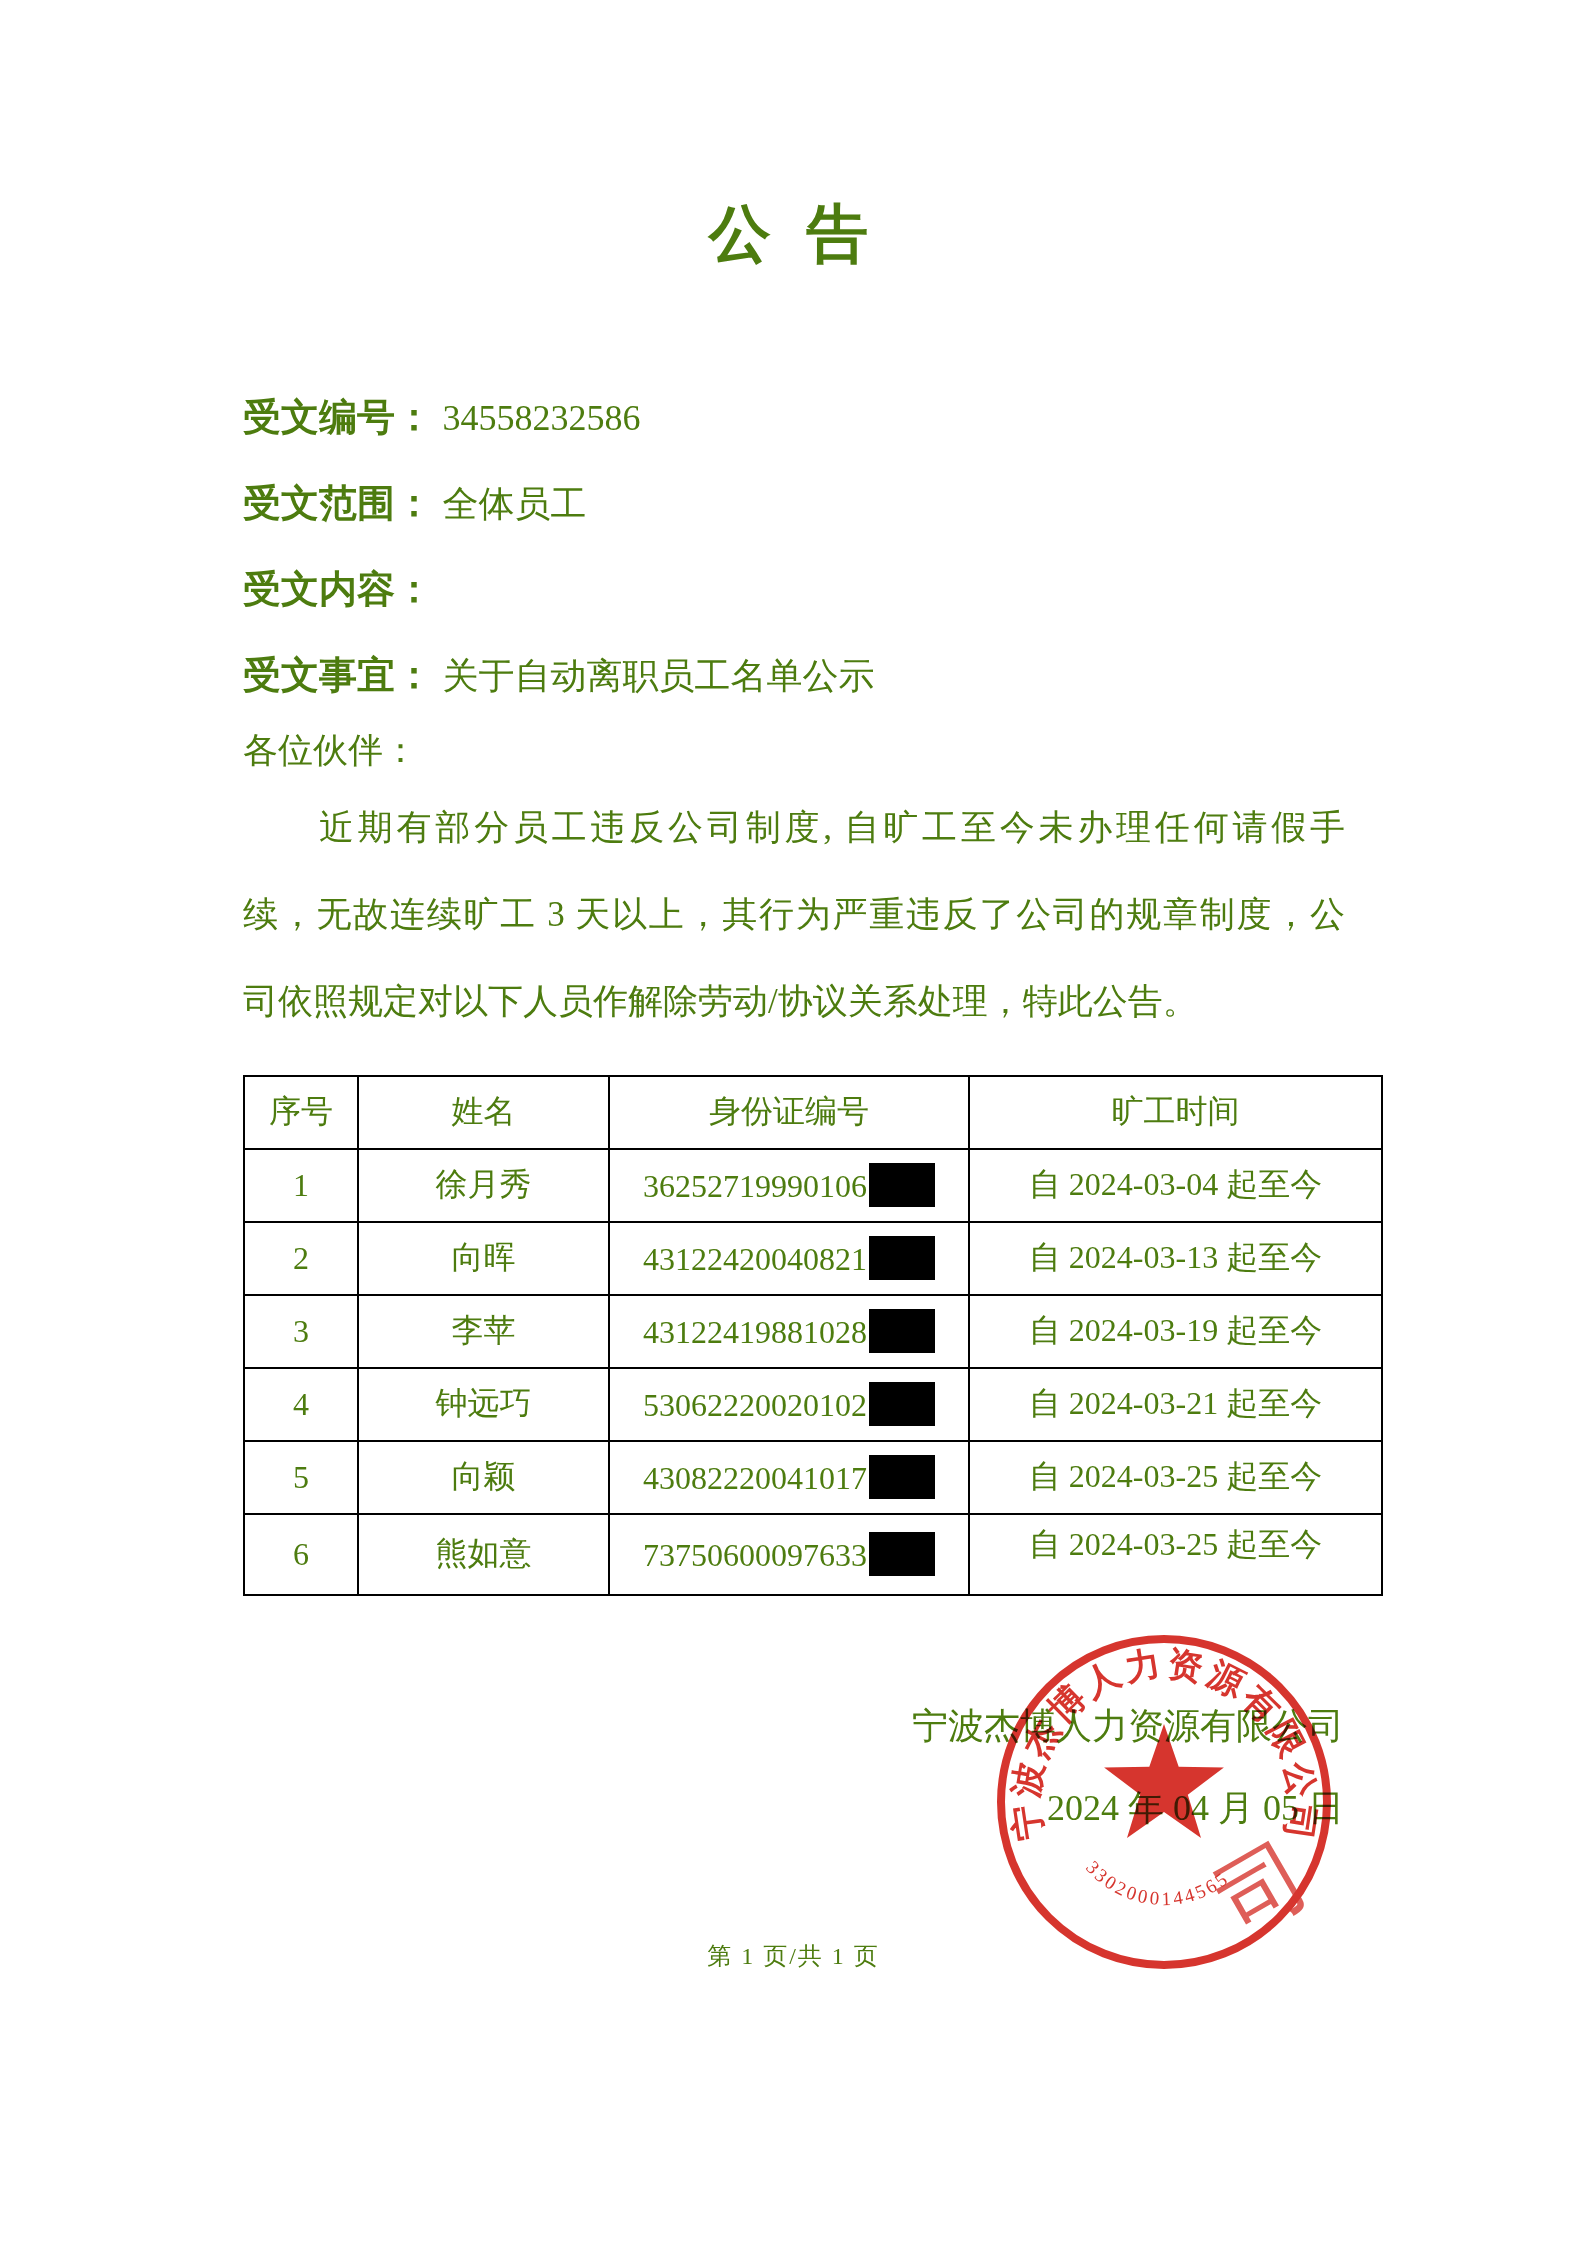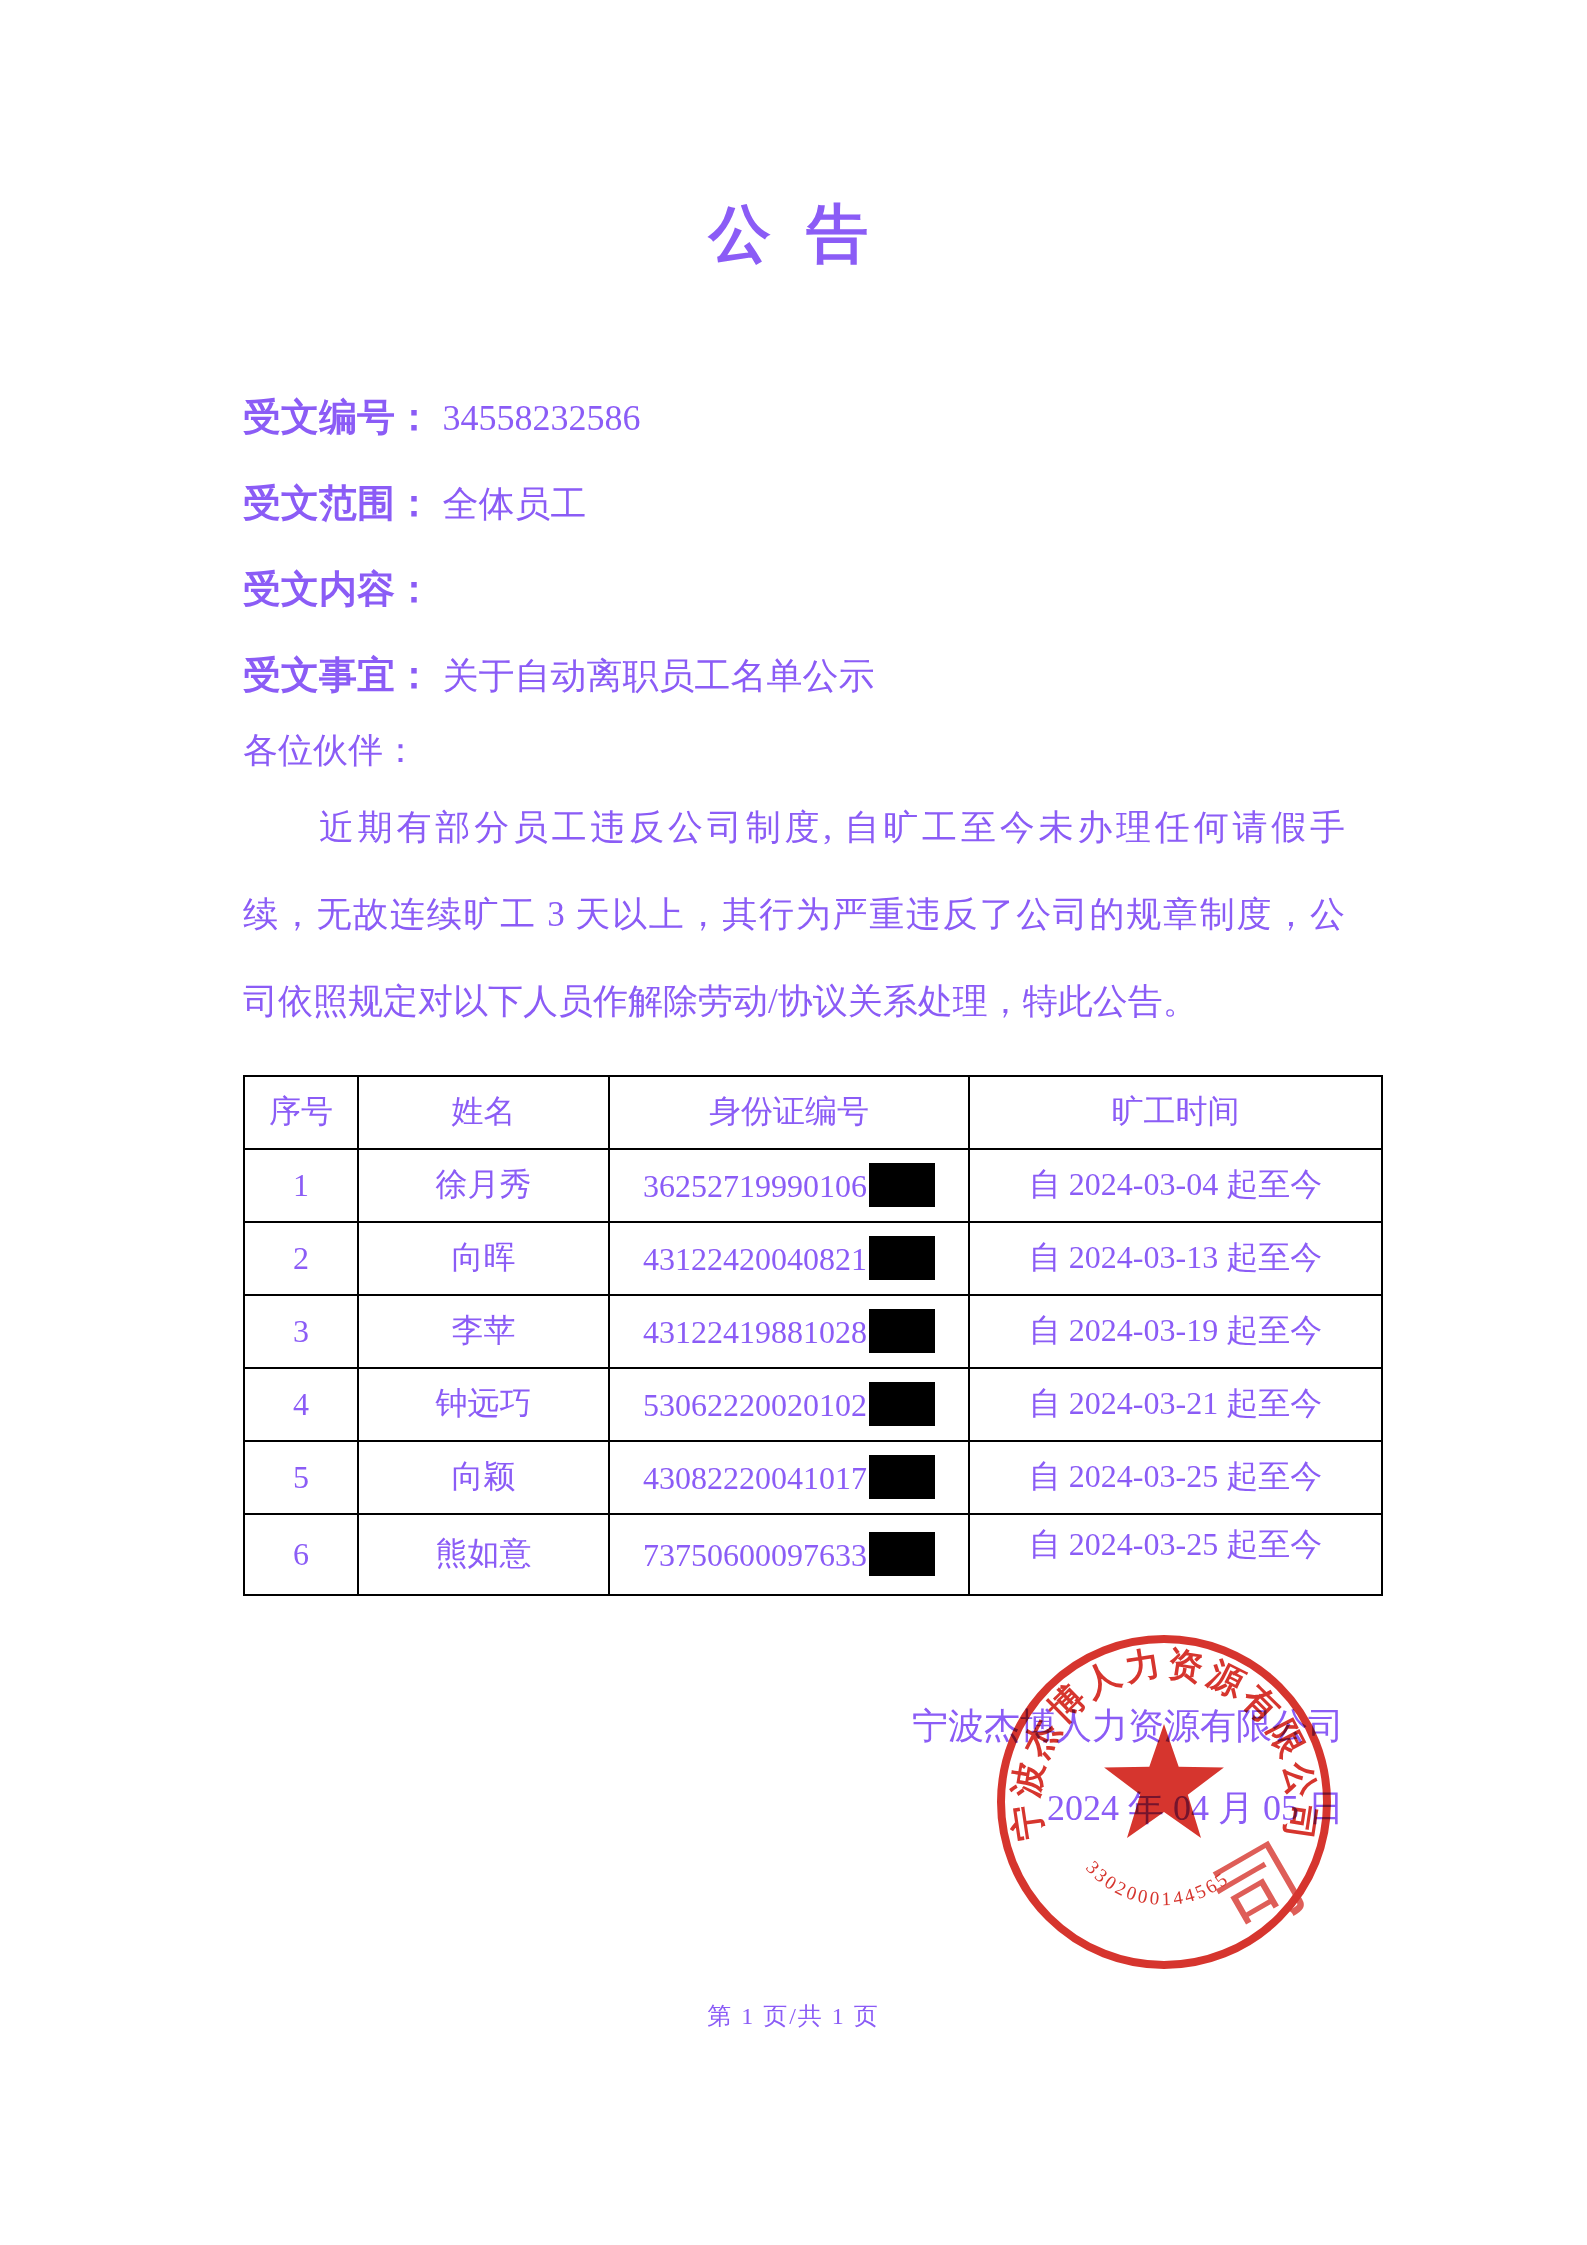--- a/index.html
+++ b/index.html
@@ -3,21 +3,21 @@
 <meta charset="utf-8">
 <style>
   html,body{margin:0;padding:0;background:#888;}
   .page{
     position:relative;
     width:1587px;height:2245px;
     background:#ffffff;
     margin:0 auto;
     overflow:hidden;
     font-family:"Liberation Serif","DejaVu Serif",serif;
-    color:#8b5cf6;
+    color:#4d7c0f;
   }
   .title{
     margin-top:196px;
     text-align:center;
     font-size:62px;
     font-weight:bold;
     letter-spacing:10px;
     line-height:1.25;
   }
   .meta{margin:100px 0 0 243px;}
@@ -52,21 +52,21 @@
     display:inline-block;
     width:66px;height:44px;
     background:#000;
     vertical-align:-10px;
     margin-left:2px;
   }
   .signature{margin:102px 243px 0 243px;text-align:right;position:relative;z-index:2;}
   .sig-company{line-height:56px;font-size:36px;}
   .sig-date{margin-top:26px;line-height:56px;font-size:36px;}
   .footer{
-    position:absolute;left:0;top:2000px;width:100%;
+    position:absolute;left:0;top:1940px;width:100%;
     text-align:center;font-size:24px;letter-spacing:2px;
   }
   .stamp{
     position:absolute;left:984px;top:1622px;
     width:360px;height:360px;
     z-index:3;
     mix-blend-mode:multiply;
     opacity:0.95;
     pointer-events:none;
   }

